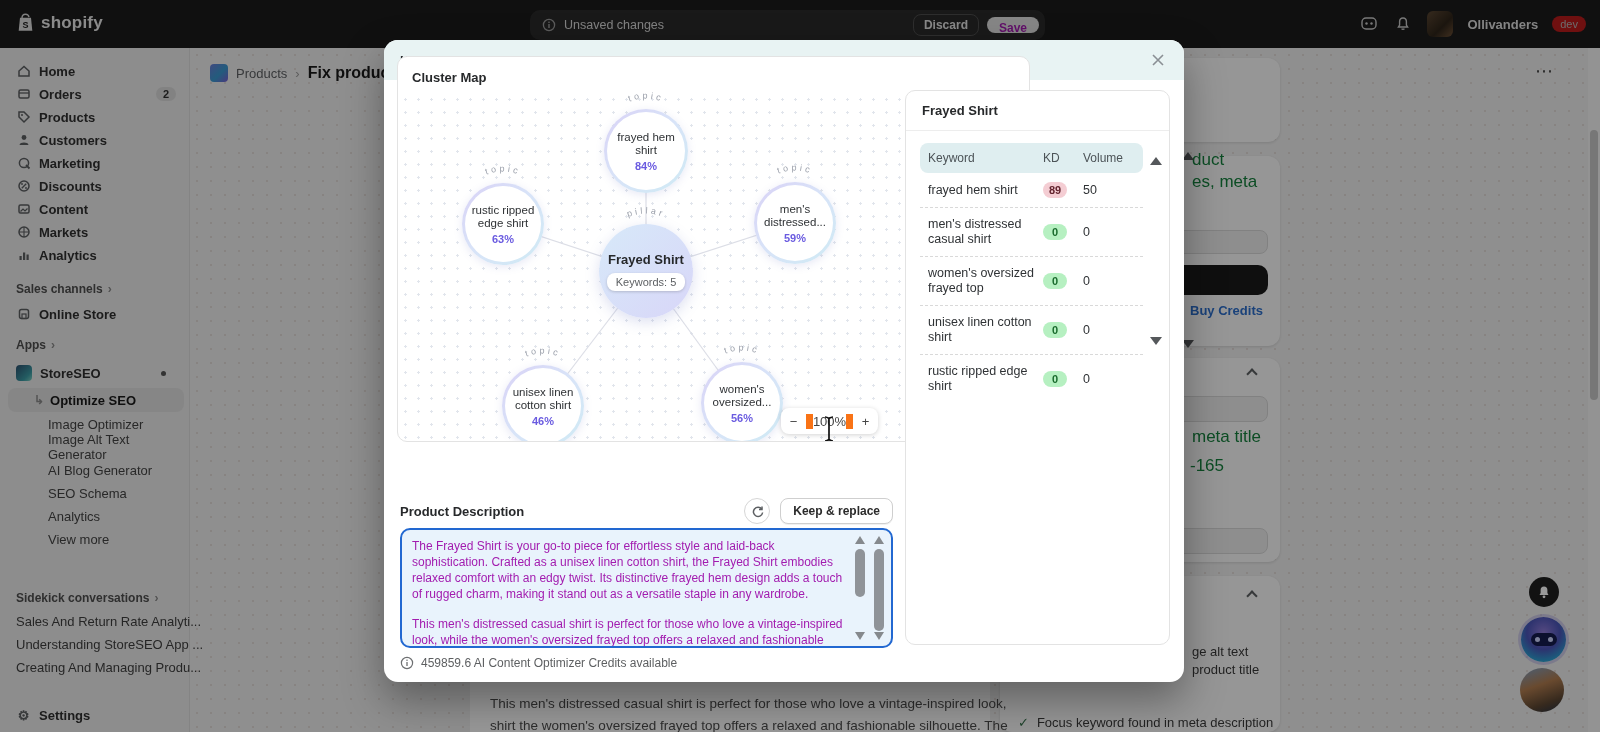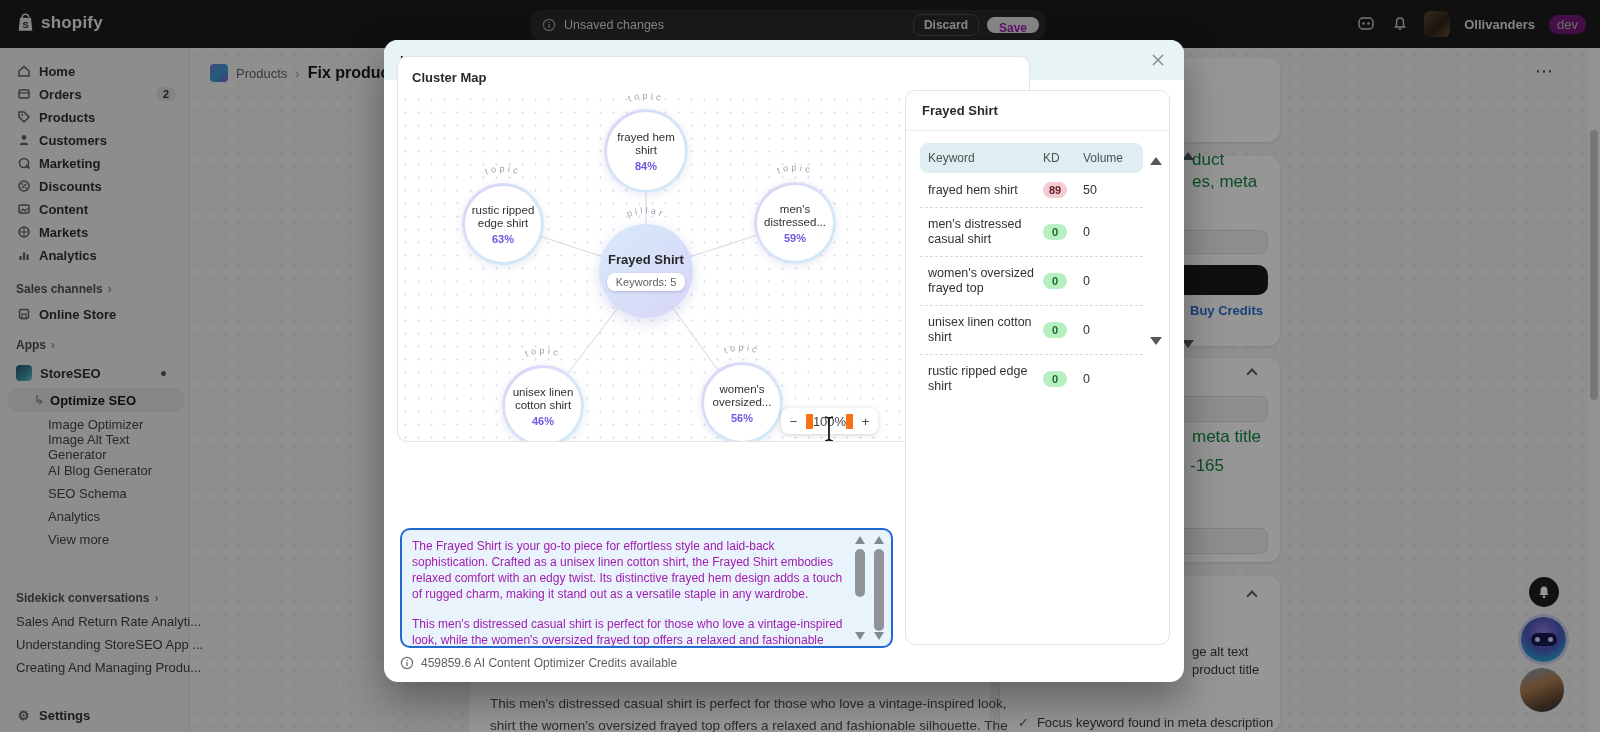--- a/index.html
+++ b/index.html
@@ -12,21 +12,21 @@
   .logo-word { color:#e6e6e6; font-size:17px; font-weight:bold; letter-spacing:.2px; }
   .ctxbar { position:absolute; left:530px; top:10px; width:515px; height:30px; background:#2b2b2b; border-radius:10px; display:flex; align-items:center; padding:0 6px 0 12px; }
   .ctx-label { color:#d8d8d8; font-size:12.5px; margin-left:8px; }
   .ctx-spacer { flex:1; }
   .btn-discard { height:22px; padding:0 10px; border-radius:8px; border:1px solid #4d4d4d; background:transparent; color:#e3e3e3; font-size:12px; font-weight:600; line-height:20px; }
   .btn-save { height:16px; padding:0 12px; margin-left:8px; border-radius:8px; background:#e0e0e0; color:#a21caf; font-size:12px; font-weight:600; line-height:22px; border:none; }
   .top-right { position:absolute; right:14px; top:0; height:48px; display:flex; align-items:center; gap:14px; }
   .top-icon { width:20px; height:20px; display:flex; align-items:center; justify-content:center; }
   .avatar-sq { width:26px; height:26px; border-radius:6px; background:linear-gradient(135deg,#5a4632,#2e2419 60%,#6b4f35); }
   .user-name { color:#dcdcdc; font-size:13px; font-weight:600; }
-  .env-pill { background:#701a75; color:#b5b5b5; font-size:13px; padding:2px 8px; border-radius:9px; }
+  .env-pill { background:#b91c1c; color:#b5b5b5; font-size:11px; padding:2px 8px; border-radius:9px; }
 
   
   .sidebar { position:absolute; left:0; top:48px; width:190px; height:684px; background:#ebebeb; border-right:1px solid #dcdcdc; z-index:1; }
   .nav-item { position:absolute; left:8px; width:176px; height:22px; display:flex; align-items:center; gap:8px; padding:0 8px; border-radius:8px; color:#303030; font-size:13px; font-weight:600; }
   .nav-item .nico { width:15px; display:flex; justify-content:center; color:#5c5f62; }
   .nav-badge { margin-left:auto; background:#d9d9d9; color:#303030; font-size:11px; padding:1px 7px; border-radius:9px; font-weight:600; }
   .sec-head { position:absolute; left:16px; color:#4f4f4f; font-size:12px; font-weight:600; }
   .chev::after { content:"›"; color:#8a8a8a; margin-left:5px; font-size:12px; }
   .sub-item { position:absolute; left:8px; width:176px; height:24px; display:flex; align-items:center; padding:0 8px 0 40px; border-radius:8px; color:#444; font-size:13px; }
   .sub-item.active { background:#e0e0e0; color:#1a1a1a; font-weight:700; padding-left:26px; }
@@ -531,20 +531,30 @@
         <div class="kw-row">
           <span class="kw-kw">rustic ripped edge shirt</span>
           <span><span class="kd-badge kd-low">0</span></span>
           <span>0</span>
         </div>
       </div>
       <div class="tri tri-up kw-up"></div>
       <div class="tri tri-down kw-down"></div>
     </div>
 
+    <div class="desc-head">
+      <span class="desc-title">Product Description</span>
+      <button class="btn-refresh">
+        <svg width="13" height="13">
+            <path d="M10.8 4.2 A4.6 4.6 0 1 0 11.6 7.5" fill="none" stroke="#5c5f62" stroke-width="1.5"></path>
+            <path d="M11 1.5 V4.5 H8" fill="none" stroke="#5c5f62" stroke-width="1.5"></path>
+          </svg>
+      </button>
+      <button class="btn-keep">Keep &amp; replace</button>
+    </div>
     <div class="desc-box">
       <div class="desc-p">The Frayed Shirt is your go-to piece for effortless style and laid-back sophistication. Crafted as a unisex linen cotton shirt, the Frayed Shirt embodies relaxed comfort with an edgy twist. Its distinctive frayed hem design adds a touch of rugged charm, making it stand out as a versatile staple in any wardrobe.</div>
       <div class="desc-p">This men's distressed casual shirt is perfect for those who love a vintage-inspired look, while the women's oversized frayed top offers a relaxed and fashionable</div>
       <div class="sbar sbar-a">
         <div class="sb-up"></div>
         <div class="sb-thumb" style="top:13px; height:48px;"></div>
         <div class="sb-down"></div>
       </div>
       <div class="sbar sbar-b">
         <div class="sb-up"></div>

